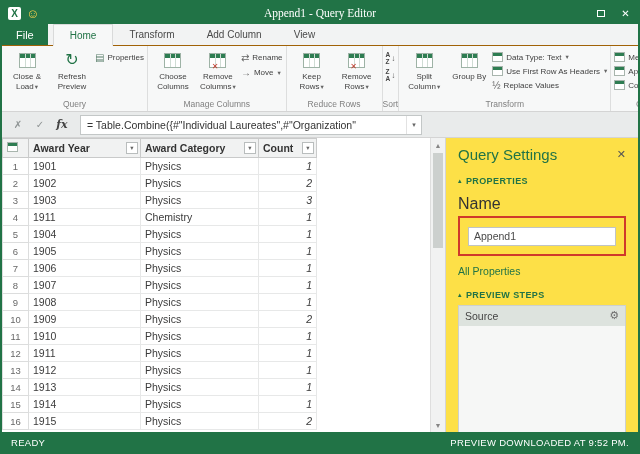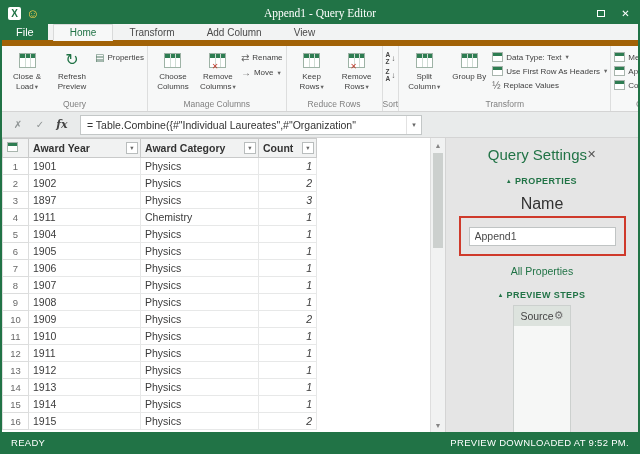--- a/index.html
+++ b/index.html
@@ -14,21 +14,21 @@
   .tb-icons { display:flex; align-items:center; gap:5px; margin-left:6px; z-index:2; }
   .xl-icon { width:13px; height:13px; background:#fff; color:#217346; font-size:10px; font-weight:bold;
              display:flex; align-items:center; justify-content:center; border-radius:2px; }
   .smiley { color:#ffd34d; font-size:13px; line-height:13px; }
   .tb-title { position:absolute; left:0; right:0; text-align:center; font-size:11.5px;font-family:Liberation Serif, serif; }
   .tb-ctrls { margin-left:auto; display:flex; z-index:2; }
   .tb-btn { width:25px; height:22px; display:flex; align-items:center; justify-content:center; font-size:10px; color:#fff; }
   .max-box { width:8px; height:7px; border:1px solid #fff; display:inline-block; }
 
   
-  .tabrow { flex:0 0 22px; background:#f2f3f3; display:flex; align-items:stretch; border-bottom:6px solid #a16207; }
+  .tabrow { flex:0 0 22px; background:#f2f3f3; display:flex; align-items:stretch; border-bottom:1px solid #a16207; }
   .tab-file { background:#217346; color:#fff; font-size:11px; display:flex; align-items:center; padding:0 14px; margin-right:5px; }
   .tab { font-size:10px; color:#4a4a4a; display:flex; align-items:center; padding:0 16px; }
   .tab.selected { background:#f7f8f8; color:#217346; border:1px solid #d9dada; border-bottom:1px solid #f7f8f8; margin-bottom:-1px; }
 
   
   .ribbon { flex:0 0 66px; background:#f7f8f8; display:flex; border-bottom:1px solid #d4d4d4; overflow:hidden; }
   .rgroup { display:flex; flex-direction:column; border-right:1px solid #dddede; flex:0 0 auto; }
   .gcontent { flex:1; display:flex; align-items:stretch; padding:2px 3px 0 3px; gap:1px; }
   .glabel { height:13px; line-height:12px; text-align:center; font-size:8.5px; color:#808080; white-space:nowrap; }
   .bigbtn { width:44px; display:flex; flex-direction:column; align-items:center; padding-top:2px;
@@ -71,22 +71,22 @@
   td.rownum { color:#686868; text-align:center; font-size:9.5px; border-color:#dcdddd; }
   td.count { font-style:italic; text-align:right; }
 
   
   .vscroll { flex:0 0 15px; background:#f1f2f2; border-left:1px solid #dedede; display:flex; flex-direction:column; }
   .varrow { flex:0 0 14px; font-size:7px; color:#868686; display:flex; align-items:center; justify-content:center; }
   .vtrack { flex:1; position:relative; }
   .vthumb { position:absolute; top:1px; left:2px; right:2px; height:95px; background:#ccd0ce; }
 
   
-  .qs { flex:0 0 193px; background:#e5e5e5; border-left:1px solid #d4d4d4; padding:8px 12px;
-        display:flex; flex-direction:column; overflow:hidden;align-items:center; }
+  .qs { flex:0 0 193px; background:#fde047; border-left:1px solid #d4d4d4; padding:8px 12px;
+        display:flex; flex-direction:column; overflow:hidden; }
   .qs-head { display:flex; justify-content:space-between; align-items:flex-start; }
   .qs-title { font-size:15px; color:#217346; }
   .qs-close { color:#555; font-size:11px; margin-top:2px; }
   .qs-sec { margin-top:13px; font-size:9px; font-weight:bold; color:#217346; letter-spacing:.4px;
             display:flex; align-items:center; gap:4px; }
   .qs-tri { font-size:7px; color:#217346; }
   .qs-name-label { margin-top:9px; font-size:16px; color:#333; }
   .qs-namewrap { margin-top:3px; border:2px solid #cf3a2b; padding:8px; }
   .qs-nameinput { width:100%; border:1px solid #c0c4c4; background:#fff; font-size:10.5px; color:#4a4a4a;
                   padding:2px 5px; height:19px; font-family:inherit; }
@@ -324,21 +324,21 @@
               <td class="count">1</td>
             </tr>
             <tr>
               <td class="rownum">2</td>
               <td class="year">1902</td>
               <td class="category">Physics</td>
               <td class="count">2</td>
             </tr>
             <tr>
               <td class="rownum">3</td>
-              <td class="year">1897</td>
+              <td class="year">1903</td>
               <td class="category">Physics</td>
               <td class="count">3</td>
             </tr>
             <tr>
               <td class="rownum">4</td>
               <td class="year">1911</td>
               <td class="category">Chemistry</td>
               <td class="count">1</td>
             </tr>
             <tr>

